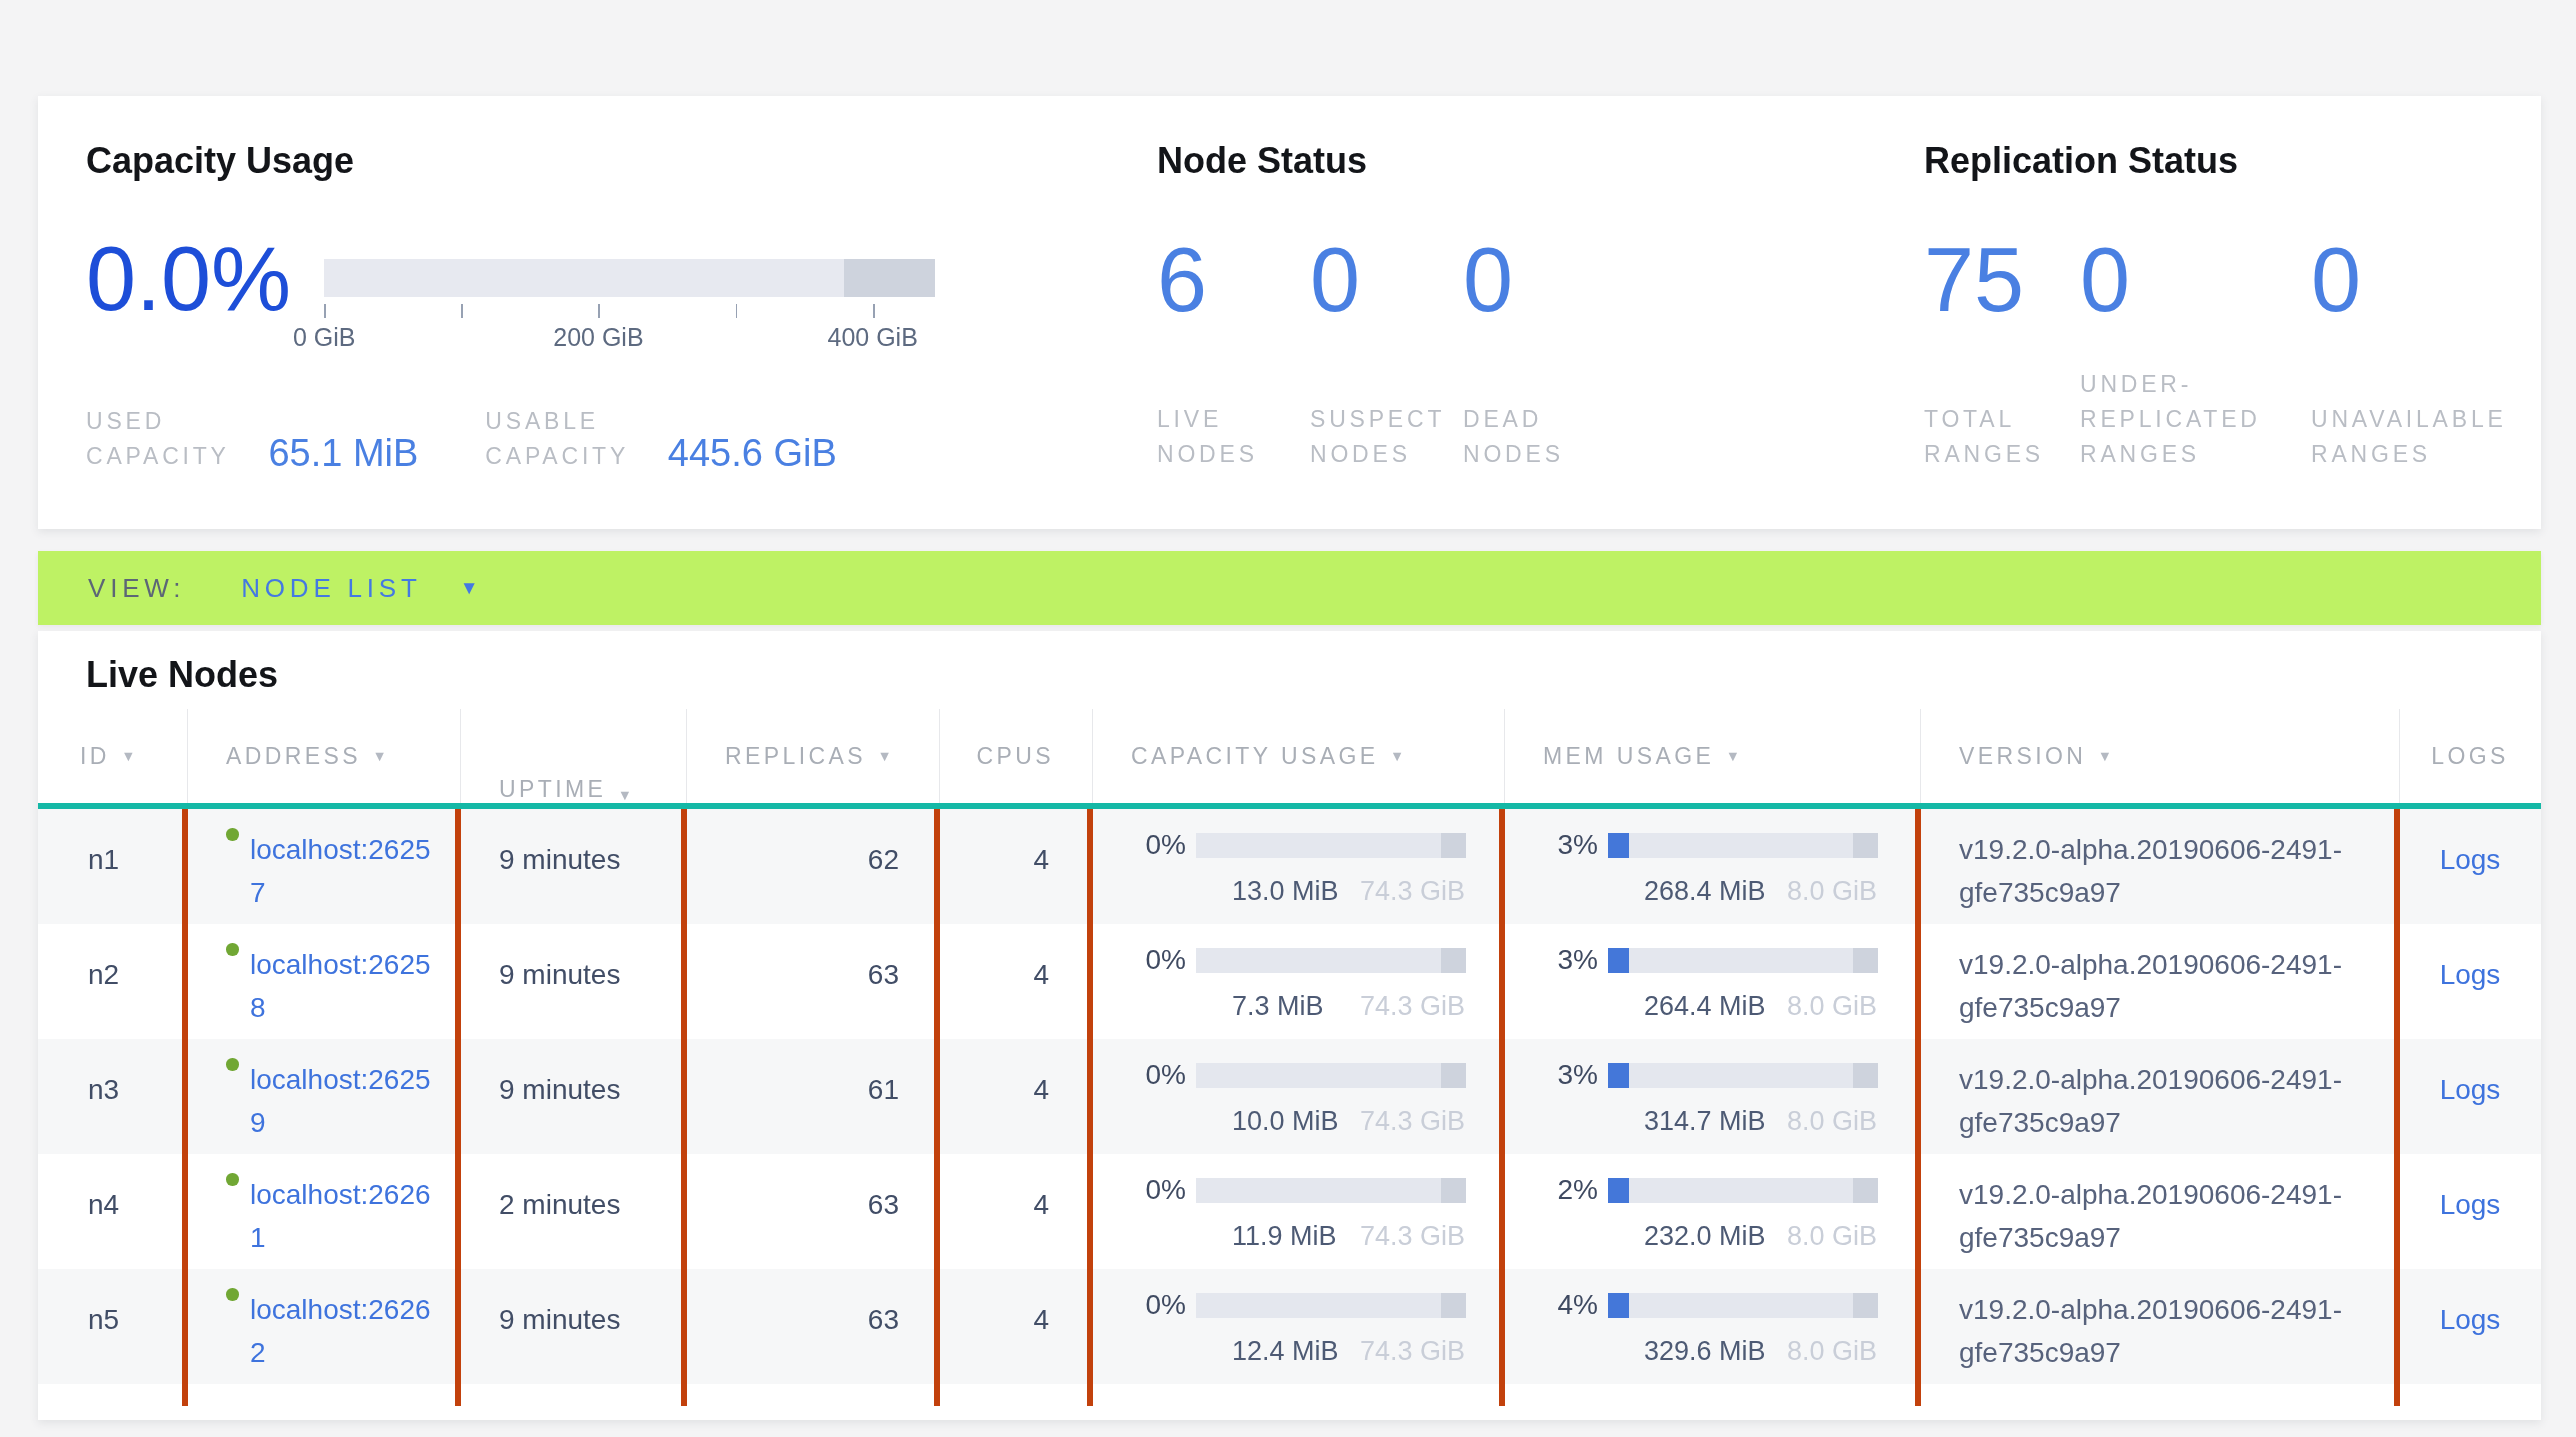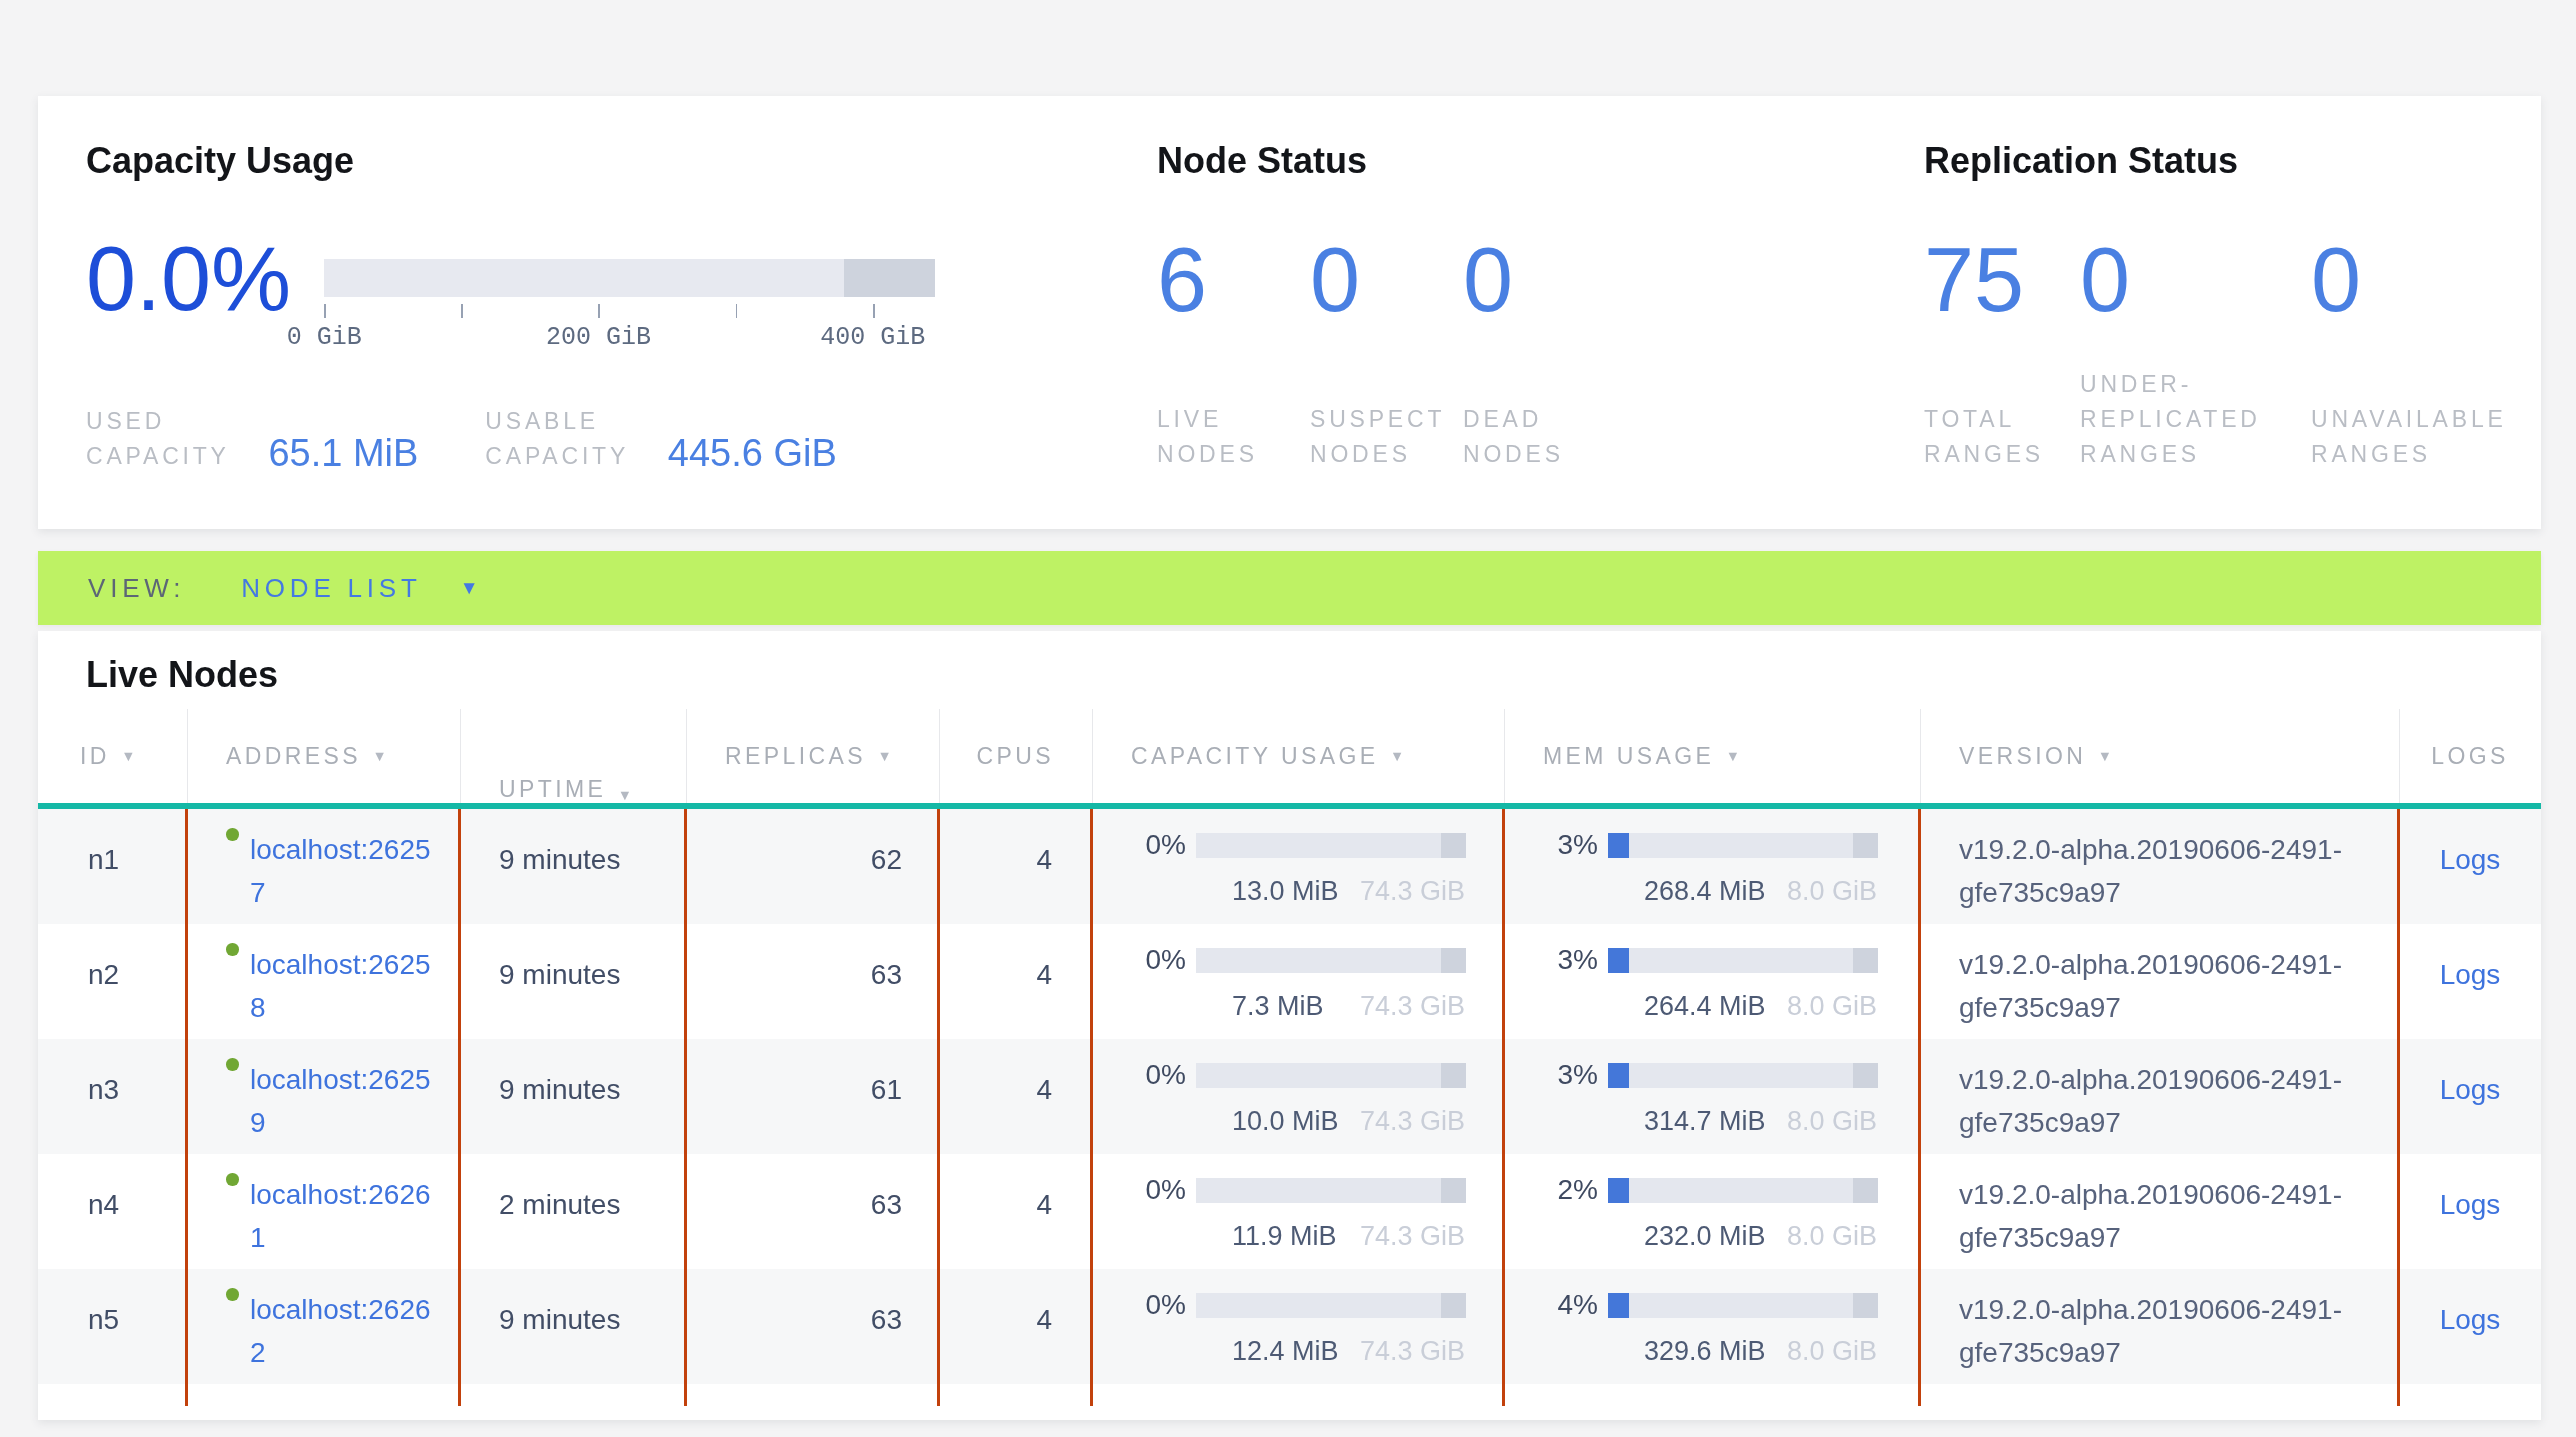--- a/index.html
+++ b/index.html
@@ -21,21 +21,21 @@
   
   .summary-card { left:38px; top:96px; width:2503px; height:433px; }
   .summary-section { position:absolute; top:44px; }
   .sec-capacity { left:48px; }
   .sec-nodes { left:1119px; }
   .sec-repl { left:1886px; }
   .section-heading { font-size:36px; font-weight:700; color:#131519; }
 
   .cap-flex { display:flex; margin-top:52px; }
   .cap-percent { font-size:90px; line-height:90px; color:#1d4ed8; }
-  .cap-bar-block { margin-left:33px; margin-top:25px; width:611px;font-family:Liberation Mono, monospace; }
+  .cap-bar-block { margin-left:33px; margin-top:25px; width:611px; }
   .cap-bar { position:relative; width:611px; height:38px; background:#e7e9f0; }
   .cap-bar-reserved { position:absolute; right:0; top:0; height:100%; width:15%; background:#ced3dd; }
   .cap-axis { position:relative; height:15.3px; margin-top:6.7px; }
   .cap-tick { position:absolute; top:0; width:1.9px; height:14.4px; background:#97a1b3; }
   .cap-axis-labels { position:relative; height:31px; margin-top:3.8px; }
   .cap-axis-label { position:absolute; transform:translateX(-50%); font-size:25px; color:#5d6a80; white-space:nowrap; }
 
   .cap-stats { display:flex; margin-top:50px; gap:67px; }
   .cap-stat { display:flex; align-items:flex-end; }
   .stat-label {
@@ -80,21 +80,21 @@
   .col-replicas{width:253px;} .col-cpus{width:153px;} .col-cap{width:412px;}
   .col-mem{width:416px;} .col-version{width:479px;} .col-logs{width:140px;}
 
   .th-id { padding-left:42px; }
   .th-cpus { justify-content:flex-end; padding-left:0; padding-right:38px; }
   .th-logs { justify-content:center; padding-left:0; }
 
   .tr { display:flex; height:115px; background:#ffffff; }
   .tr.striped { background:#f6f7f8; }
   .tr-partial { height:22px; }
-  .td { border-right:3px solid #c2410c; height:100%; font-size:28px; color:#414d66; }
+  .td { border-right:6px solid #c2410c; height:100%; font-size:28px; color:#414d66; }
   .td:last-child { border-right:none; }
 
   .td-id { padding:35px 0 0 50px; }
   .td-address { padding:19px 0 0 38px; }
   .addr-dot { display:inline-block; width:12.5px; height:12.5px; border-radius:50%; background:#71a734; margin-right:11.5px; vertical-align:15.3px; }
   .addr-link { display:inline-block; width:196px; word-break:break-all; line-height:43px; color:#3e73dd; text-decoration:none; vertical-align:top; }
   .td-uptime { padding:35px 0 0 38px; }
   .td-replicas { padding:35px 35px 0 0; text-align:right; }
   .td-cpus { padding:35px 38px 0 0; text-align:right; }
 

